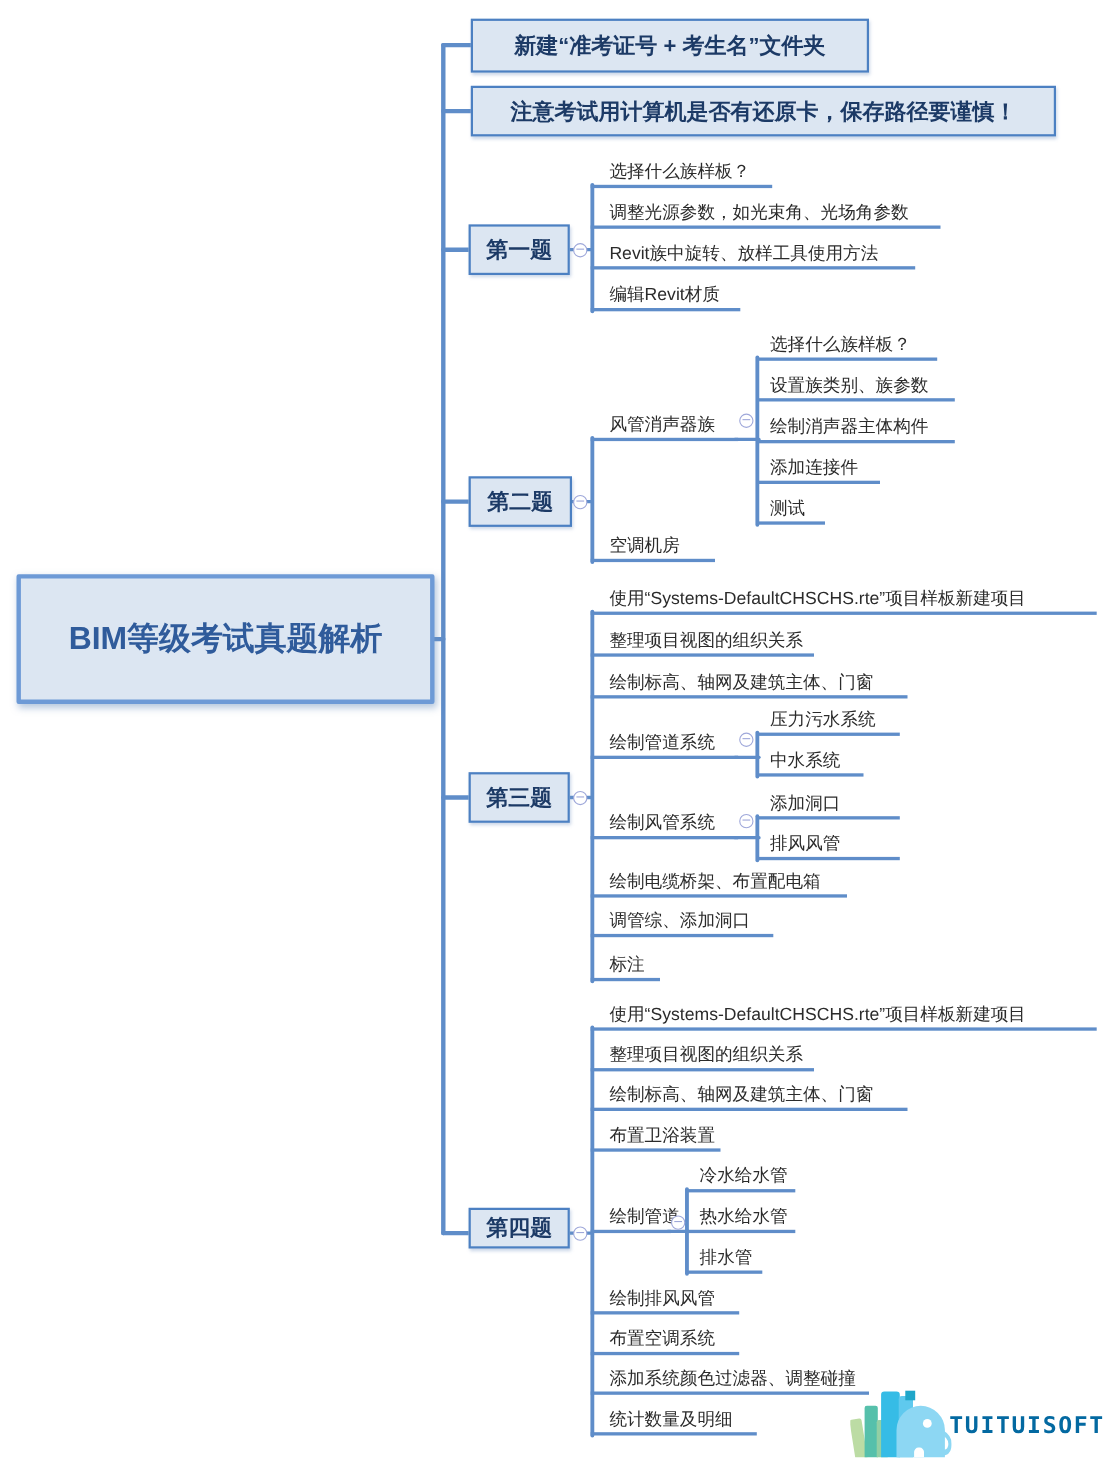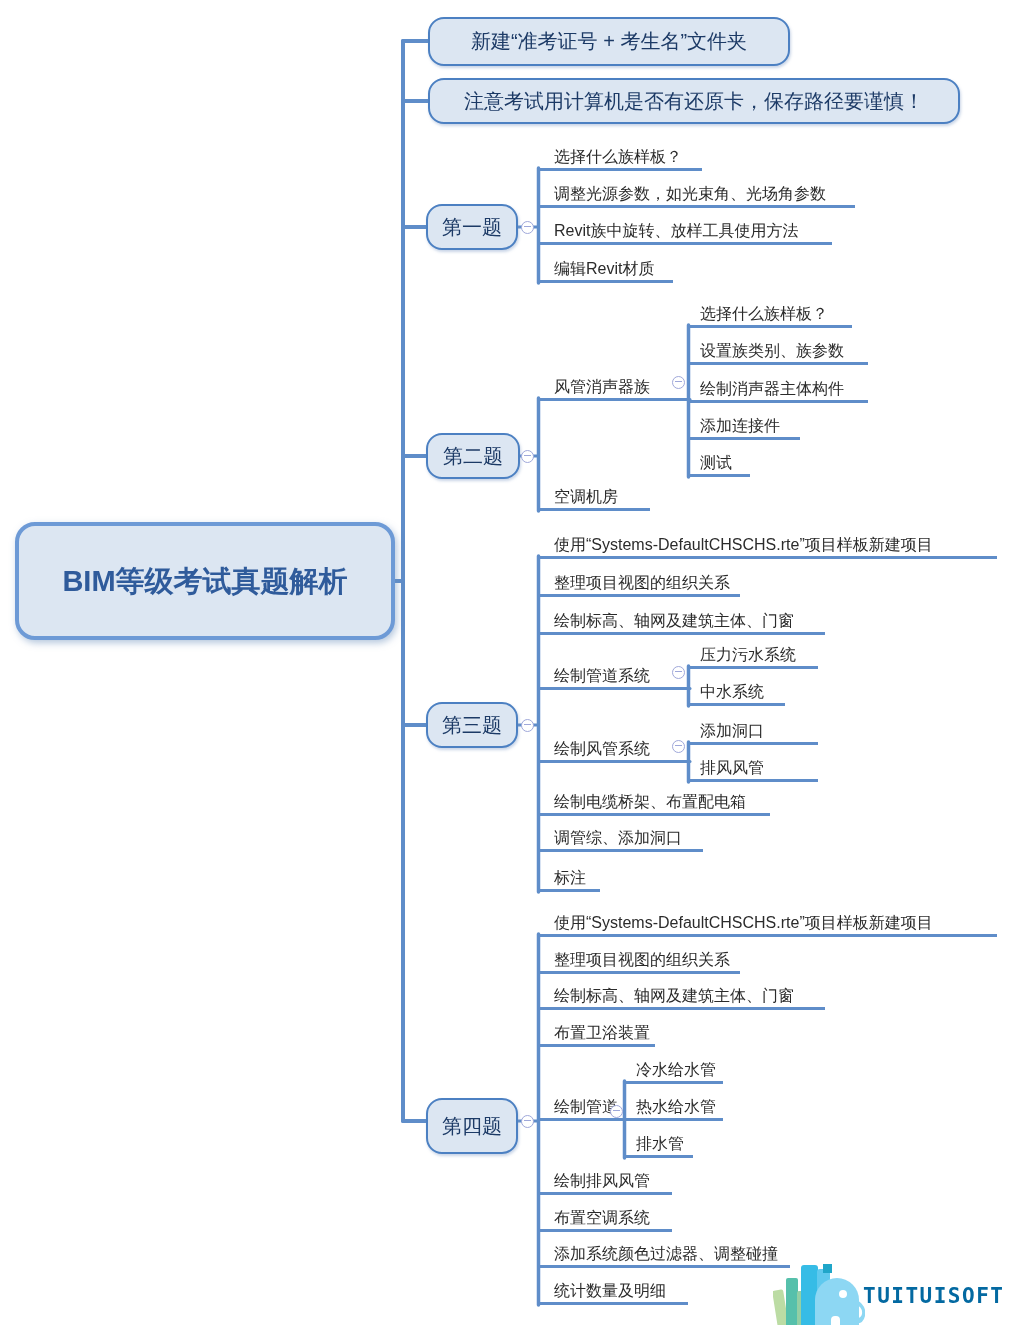--- a/index.html
+++ b/index.html
@@ -13,27 +13,27 @@
   }
   html,body{margin:0;padding:0;background:#ffffff;}
   #canvas{
     position:relative;width:1015px;height:1325px;overflow:hidden;
     font-family:"Liberation Sans",sans-serif;background:#ffffff;
   }
   svg.wires{position:absolute;left:0;top:0;}
   
   .b{
     position:absolute;box-sizing:border-box;
-    background:var(--fill);border:2px solid var(--border);border-radius:16px;
+    background:var(--fill);border:2px solid var(--border);border-radius:0;
     display:flex;align-items:center;justify-content:center;
-    color:var(--navy);font-size:20px;font-weight:400;white-space:nowrap;
+    color:var(--navy);font-size:20px;font-weight:700;white-space:nowrap;
     box-shadow:1px 2px 3px rgba(120,150,195,.4);
   }
   .root{
-    border-width:4px;border-radius:20px;border-color:#6d9ad6;
+    border-width:4px;border-radius:2px;border-color:#6d9ad6;
     font-size:29px;font-weight:bold;color:var(--root-blue);
     line-height:37px;text-align:center;flex-direction:column;
     box-shadow:2px 3px 7px rgba(110,145,190,.5);
   }
   
   .u{
     position:absolute;box-sizing:border-box;height:24px;
     padding-left:17px;line-height:20px;font-size:16px;color:var(--child);
     border-bottom:3px solid var(--line);white-space:nowrap;overflow:visible;
   }
@@ -124,21 +124,21 @@
   <div class="u" style="left:537px;top:666px;width:134px">绘制管道系统</div>
   <div class="u u3" style="left:688px;top:645px;width:130px">压力污水系统</div>
   <div class="u u3" style="left:688px;top:682px;width:97px">中水系统</div>
   <div class="u" style="left:537px;top:739px;width:134px">绘制风管系统</div>
   <div class="u u3" style="left:688px;top:721px;width:130px">添加洞口</div>
   <div class="u u3" style="left:688px;top:758px;width:130px">排风风管</div>
   <div class="u" style="left:537px;top:792px;width:233px">绘制电缆桥架、布置配电箱</div>
   <div class="u" style="left:537px;top:828px;width:166px">调管综、添加洞口</div>
   <div class="u" style="left:537px;top:868px;width:63px">标注</div>
 
-  <div class="b" style="left:426px;top:1098px;width:92px;height:56px">第四题</div>
+  <div class="b" style="left:426px;top:1098px;width:92px;height:37px">第四题</div>
   <div class="u" style="left:537px;top:913px;width:460px">使用“Systems-DefaultCHSCHS.rte”项目样板新建项目</div>
   <div class="u" style="left:537px;top:950px;width:203px">整理项目视图的组织关系</div>
   <div class="u" style="left:537px;top:986px;width:288px">绘制标高、轴网及建筑主体、门窗</div>
   <div class="u" style="left:537px;top:1023px;width:118px">布置卫浴装置</div>
   <div class="u" style="left:537px;top:1097px;width:73px">绘制管道</div>
   <div class="u u3" style="left:624px;top:1060px;width:99px">冷水给水管</div>
   <div class="u u3" style="left:624px;top:1097px;width:99px">热水给水管</div>
   <div class="u u3" style="left:624px;top:1134px;width:69px">排水管</div>
   <div class="u" style="left:537px;top:1171px;width:135px">绘制排风风管</div>
   <div class="u" style="left:537px;top:1208px;width:135px">布置空调系统</div>

